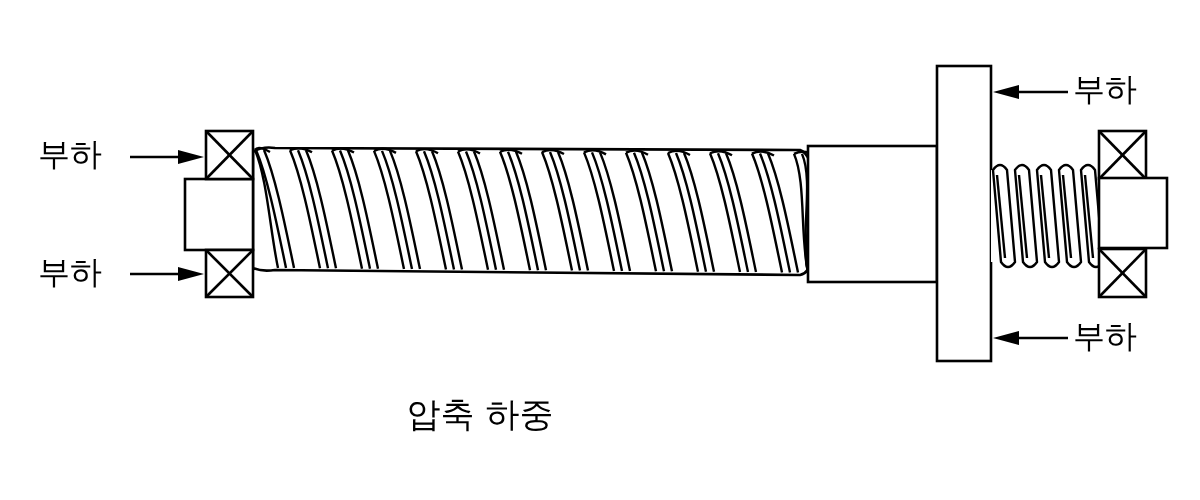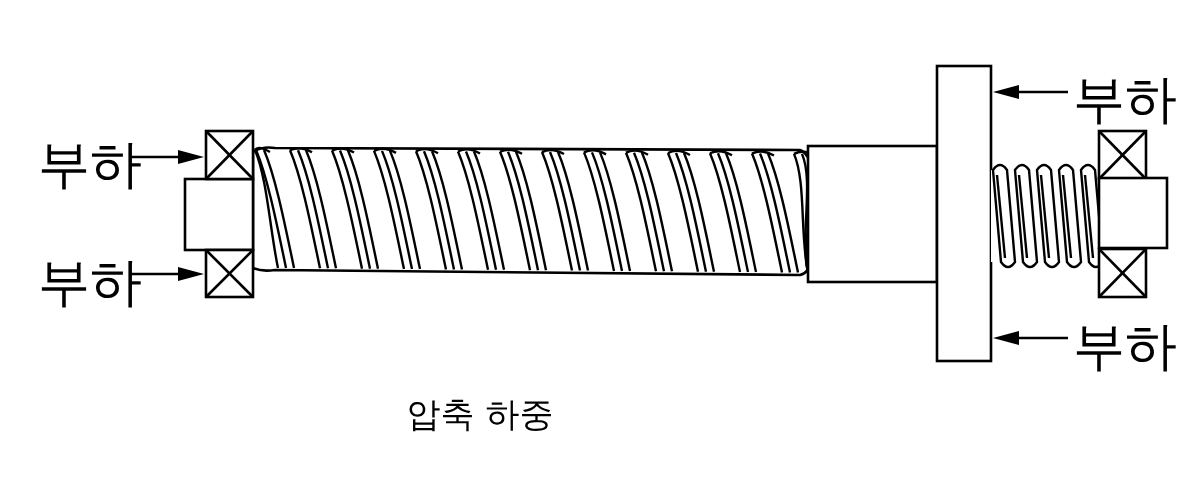--- a/index.html
+++ b/index.html
@@ -1,19 +1,19 @@
 <!DOCTYPE html>
 <html><head>
   <meta charset="utf-8">
   <style>
     html, body { margin: 0; padding: 0; background: #ffffff; }
     body { width: 1200px; height: 500px; position: relative; overflow: hidden;
            font-family: "DejaVu Sans", "Liberation Sans", sans-serif; }
     #diagram { position: absolute; left: 0; top: 0; }
-    .label { position: absolute; font-size: 52px; color: #000; line-height: 1; white-space: nowrap; }
+    .label { position: absolute; font-size: 32px; color: #000; line-height: 1; white-space: nowrap; }
     .caption { position: absolute; font-size: 34px; color: #000; line-height: 1; white-space: nowrap;
                left: 0; width: 960px; text-align: center; }
   </style>
 </head>
 <body>
 
 <svg id="diagram" width="1200" height="500" viewBox="0 0 1200 500" xmlns="http://www.w3.org/2000/svg">
   <defs>
     <marker id="arrowR" markerWidth="10" markerHeight="10" refX="9" refY="5" orient="auto" markerUnits="userSpaceOnUse">
     </marker>

